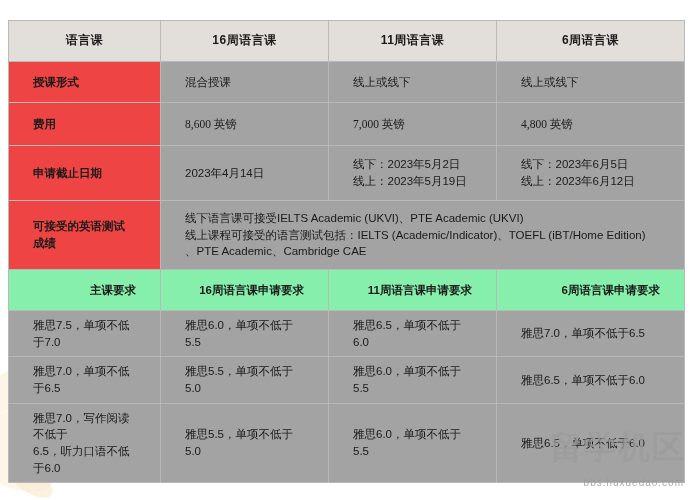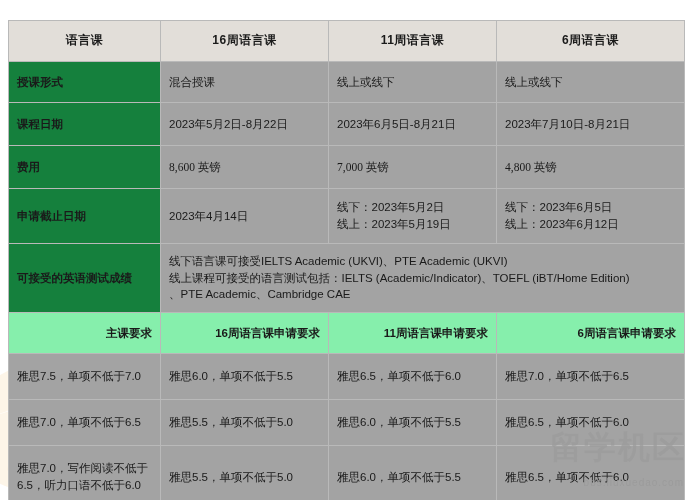--- a/index.html
+++ b/index.html
@@ -24,38 +24,38 @@
     border-collapse: collapse;
     width: 676px;
     table-layout: fixed;
   }
   table.lang-table td {
     border: 1px solid #b9b9b9;
     vertical-align: middle;
     font-size: 11.5px;
     color: #1a1a1a;
     line-height: 1.45;
-    padding: 6px 8px;
+    padding: 6px 24px;
     word-break: break-word;
   }
   col.c0 { width: 152px; }
   col.c1 { width: 168px; }
   col.c2 { width: 168px; }
   col.c3 { width: 188px; }
 
   tr.header-row td {
     background: #e2ded9;
     font-weight: bold;
     text-align: center;
     height: 28px;
     font-size: 12px;
     letter-spacing: .5px;
   }
   td.label-cell {
-    background: #15803d;
+    background: #ef4444;
     font-weight: bold;
     padding-left: 10px;
     font-size: 12px;
     margin-left: 8px;
   }
   td.section-cell {
     background: #86efac;
     font-weight: bold;
     padding-left: 10px;
     font-size: 12px;
@@ -161,26 +161,20 @@
         <td>6周语言课</td>
       </tr>
 
       <tr class="row-form">
         <td class="label-cell">授课形式</td>
         <td class="data-cell">混合授课</td>
         <td class="data-cell">线上或线下</td>
         <td class="data-cell">线上或线下</td>
       </tr>
 
-      <tr class="row-dates">
-        <td class="label-cell">课程日期</td>
-        <td class="data-cell">2023年5月2日-8月22日</td>
-        <td class="data-cell">2023年6月5日-8月21日</td>
-        <td class="data-cell">2023年7月10日-8月21日</td>
-      </tr>
 
       <tr class="row-fee">
         <td class="label-cell">费用</td>
         <td class="data-cell">8,600 英镑</td>
         <td class="data-cell">7,000 英镑</td>
         <td class="data-cell">4,800 英镑</td>
       </tr>
 
       <tr class="row-deadline">
         <td class="label-cell">申请截止日期</td>

